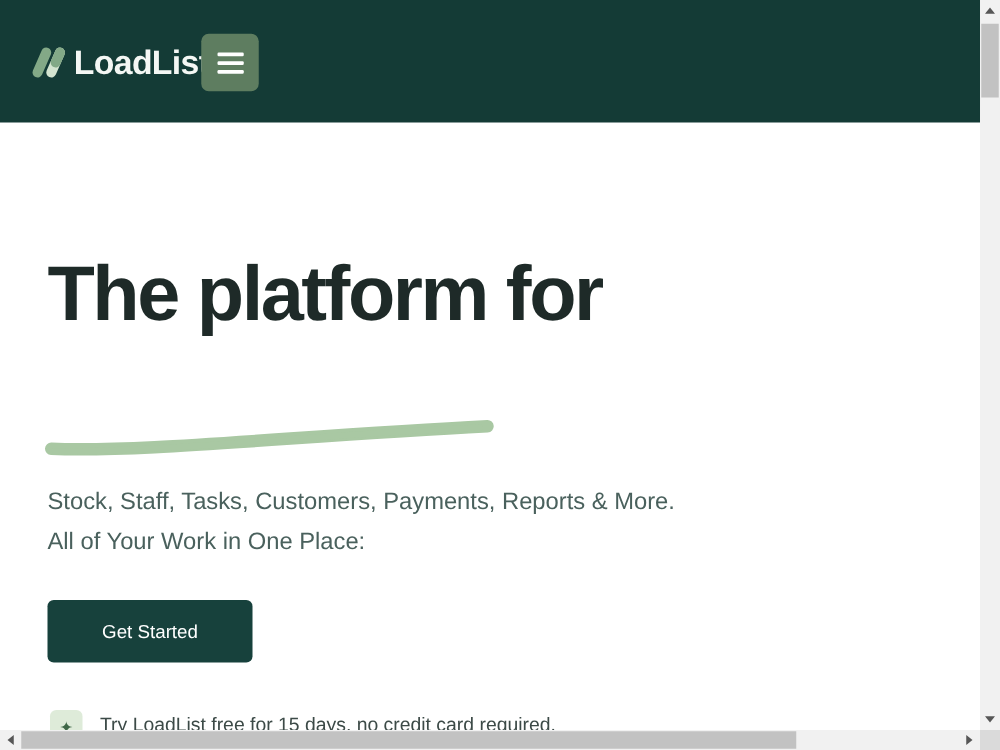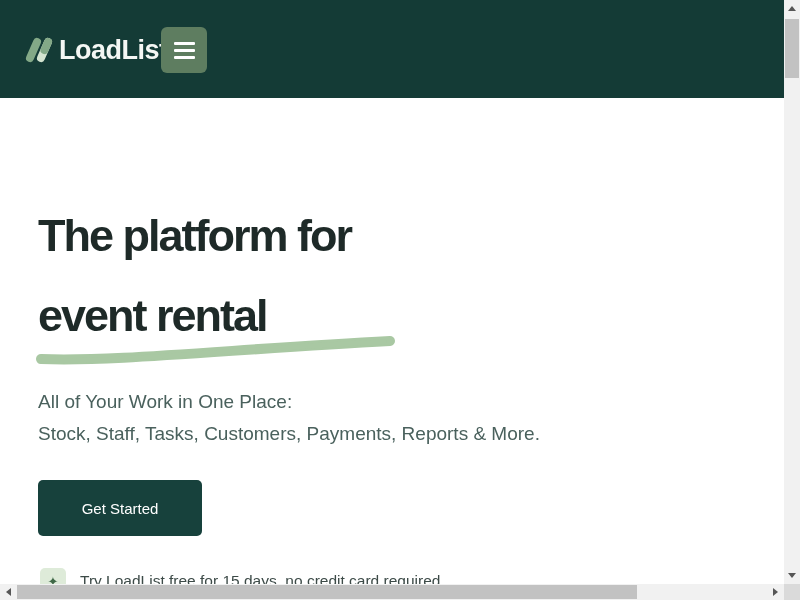--- a/index.html
+++ b/index.html
@@ -19,26 +19,26 @@
   .logo svg{display:block;margin-right:5px;}
   .logo-text{color:#f4f7f4;font-size:27px;font-weight:700;letter-spacing:-0.5px;}
   .logo-tld{color:#f4f7f4;font-size:15px;font-weight:700;align-self:flex-end;padding-bottom:3px;}
   .menu-btn{position:absolute;left:161px;top:27px;width:46px;height:46px;background:var(--menu-button-bg);
     border:none;border-radius:6px;cursor:pointer;display:flex;flex-direction:column;
     align-items:center;justify-content:center;gap:4px;}
   .menu-btn .bar{width:21px;height:3px;background:#fff;border-radius:1px;}
 
   
   .hero-title{position:absolute;left:38px;top:196px;width:640px;
-    font-size:45px;line-height:80px;font-weight:700;letter-spacing:-2px;
+    font-size:62px;line-height:80px;font-weight:700;letter-spacing:-2px;
     color:var(--heading-text);z-index:2;}
   .swoosh{position:absolute;left:34px;top:328px;width:366px;height:40px;z-index:1;}
   .hero-subtitle{position:absolute;left:38px;top:386px;width:600px;
     font-size:19px;line-height:32px;color:var(--subtitle-text);z-index:2;}
-  .cta-btn{position:absolute;left:38px;top:480px;width:164px;height:56px;
+  .cta-btn{position:absolute;left:38px;top:480px;width:164px;height:50px;
     background:var(--cta-bg);color:#fff;border:none;border-radius:5px;
     font-family:"Liberation Sans",sans-serif;font-size:15px;cursor:pointer;}
   .trial-note{position:absolute;left:40px;top:568px;display:flex;align-items:center;gap:14px;z-index:3;}
   .note-icon{width:26px;height:26px;background:var(--note-icon-bg);border-radius:5px;
     display:flex;align-items:center;justify-content:center;
     color:var(--note-icon-glyph);font-size:13px;line-height:1;}
   .note-text{font-size:15.5px;color:var(--note-text);white-space:nowrap;}
 
   
   .scrollbar-v{position:absolute;left:784px;top:0;width:16px;height:584px;background:var(--scrollbar-track);z-index:10;}
@@ -83,26 +83,25 @@
 
   <div class="swoosh">
     <svg width="366" height="40" viewBox="0 0 366 40">
       <path d="M7 31 C 80 34, 200 21, 356 13" fill="none" stroke="var(--swoosh)" stroke-width="10" stroke-linecap="round"></path>
       <path d="M10 33 C 100 34, 240 18, 350 14" fill="none" stroke="var(--swoosh)" stroke-width="5" stroke-linecap="round" opacity="0.8"></path>
     </svg>
   </div>
 
   <h1 class="hero-title">
     <span>The platform for</span><br>
-    <span>event rental</span>
   </h1>
 
   <div class="hero-subtitle">
+    <div>Stock, Staff, Tasks, Customers, Payments, Reports &amp; More.</div>
     <div>All of Your Work in One Place:</div>
-    <div>Stock, Staff, Tasks, Customers, Payments, Reports &amp; More.</div>
   </div>
 
   <button class="cta-btn">Get Started</button>
 
   <div class="trial-note">
     <span class="note-icon">✦</span>
     <span class="note-text">Try LoadList free for 15 days, no credit card required.</span>
   </div>
 
   <div class="scrollbar-v">

